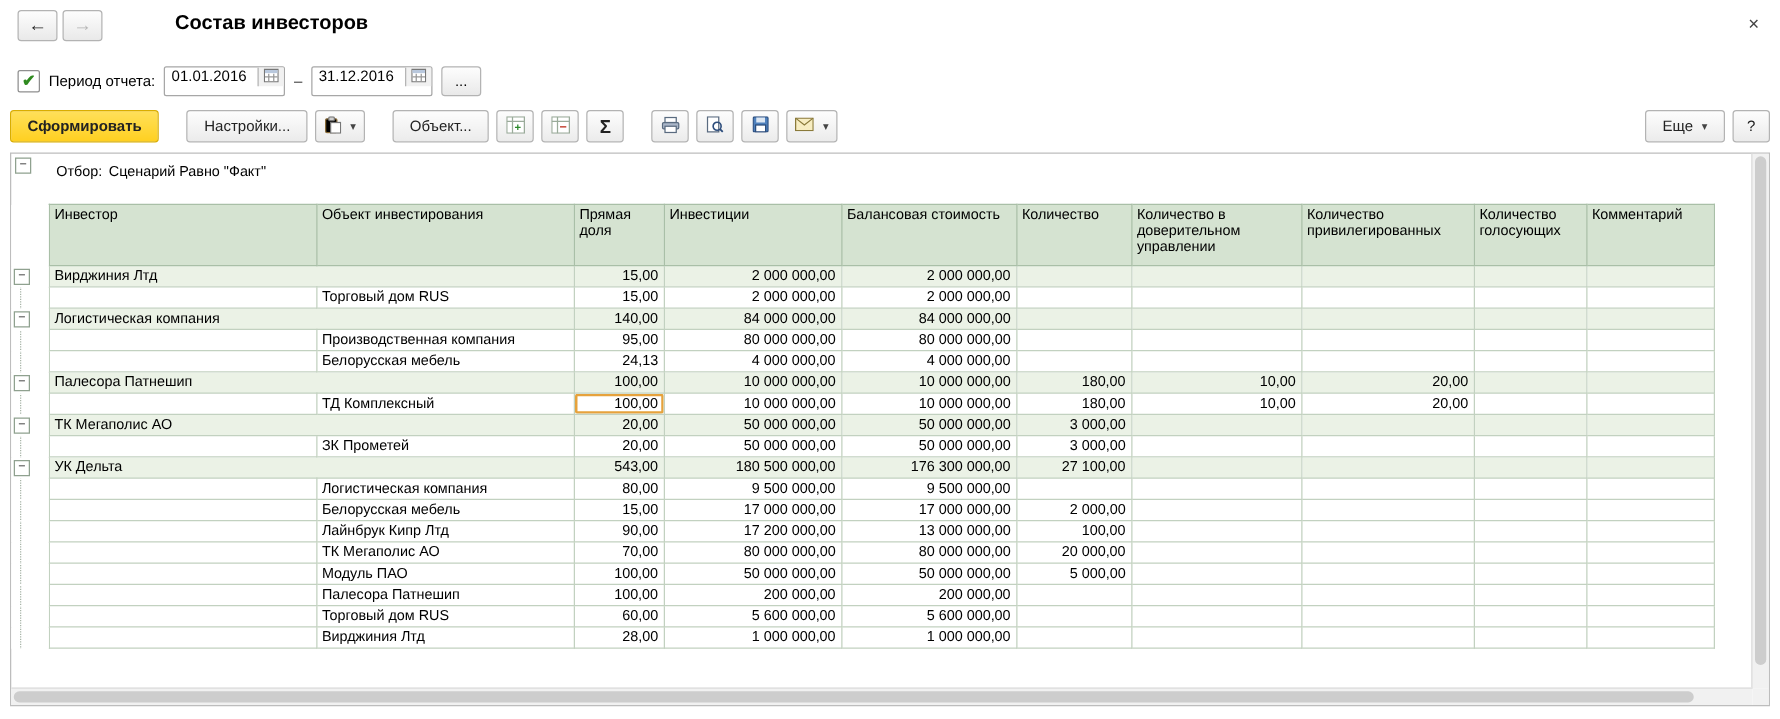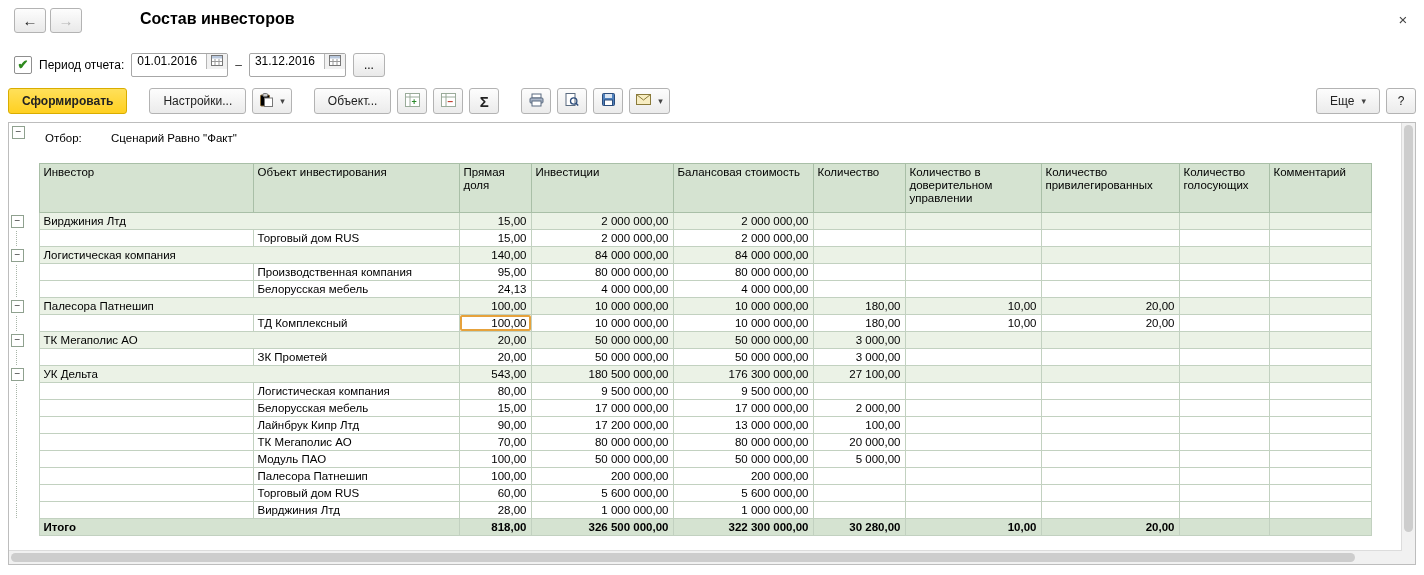--- a/index.html
+++ b/index.html
@@ -64,21 +64,21 @@
   
   .report{
     position:absolute;left:8px;top:122px;width:1406px;height:441px;
     border:1px solid #bdbdbd;background:#fff;
   }
   .topbox{
     position:absolute;left:3px;top:3px;width:11px;height:11px;border:1px solid #8fa18f;background:#fff;
     font-size:10px;line-height:9px;text-align:center;color:#333;cursor:pointer;
   }
   .filter{position:absolute;left:36px;top:9px;font-size:11.5px;white-space:nowrap;}
-  .filter .flabel{margin-right:26px;}
+  .filter .flabel{margin-right:2px;}
   .tablewrap{position:absolute;left:0;top:40px;}
   table{border-collapse:collapse;table-layout:fixed;width:1362px;font-size:11.5px;}
   th{
     background:#d5e3d1;border:1px solid #a9bfa7;text-align:left;vertical-align:top;
     font-weight:normal;padding:2px 4px;height:44px;white-space:normal;line-height:13px;
   }
   th.gut,td.gut{border:none;background:#fff;width:30px;position:relative;}
   td{
     border:1px solid #c2d1c0;height:16px;line-height:16px;padding:0 4px;
     white-space:nowrap;overflow:hidden;box-sizing:content-box;background:#fff;
@@ -488,32 +488,20 @@
             <td class="txt">Вирджиния Лтд</td>
             <td class="num">28,00</td>
             <td class="num">1 000 000,00</td>
             <td class="num">1 000 000,00</td>
             <td class="num"></td>
             <td class="num"></td>
             <td class="num"></td>
             <td class="num"></td>
             <td class="num"></td>
           </tr>
-          <tr class="total">
-            <td class="gut"></td>
-            <td colspan="2" class="txt">Итого</td>
-            <td class="num">818,00</td>
-            <td class="num">326 500 000,00</td>
-            <td class="num">322 300 000,00</td>
-            <td class="num">30 280,00</td>
-            <td class="num">10,00</td>
-            <td class="num">20,00</td>
-            <td class="num"></td>
-            <td class="num"></td>
-          </tr>
         </tbody>
     </table>
   </div>
   <div class="vsb">
       <div class="thumb"></div>
     </div>
   <div class="hsb">
       <div class="thumb"></div>
     </div>
   <div class="corner"></div>

